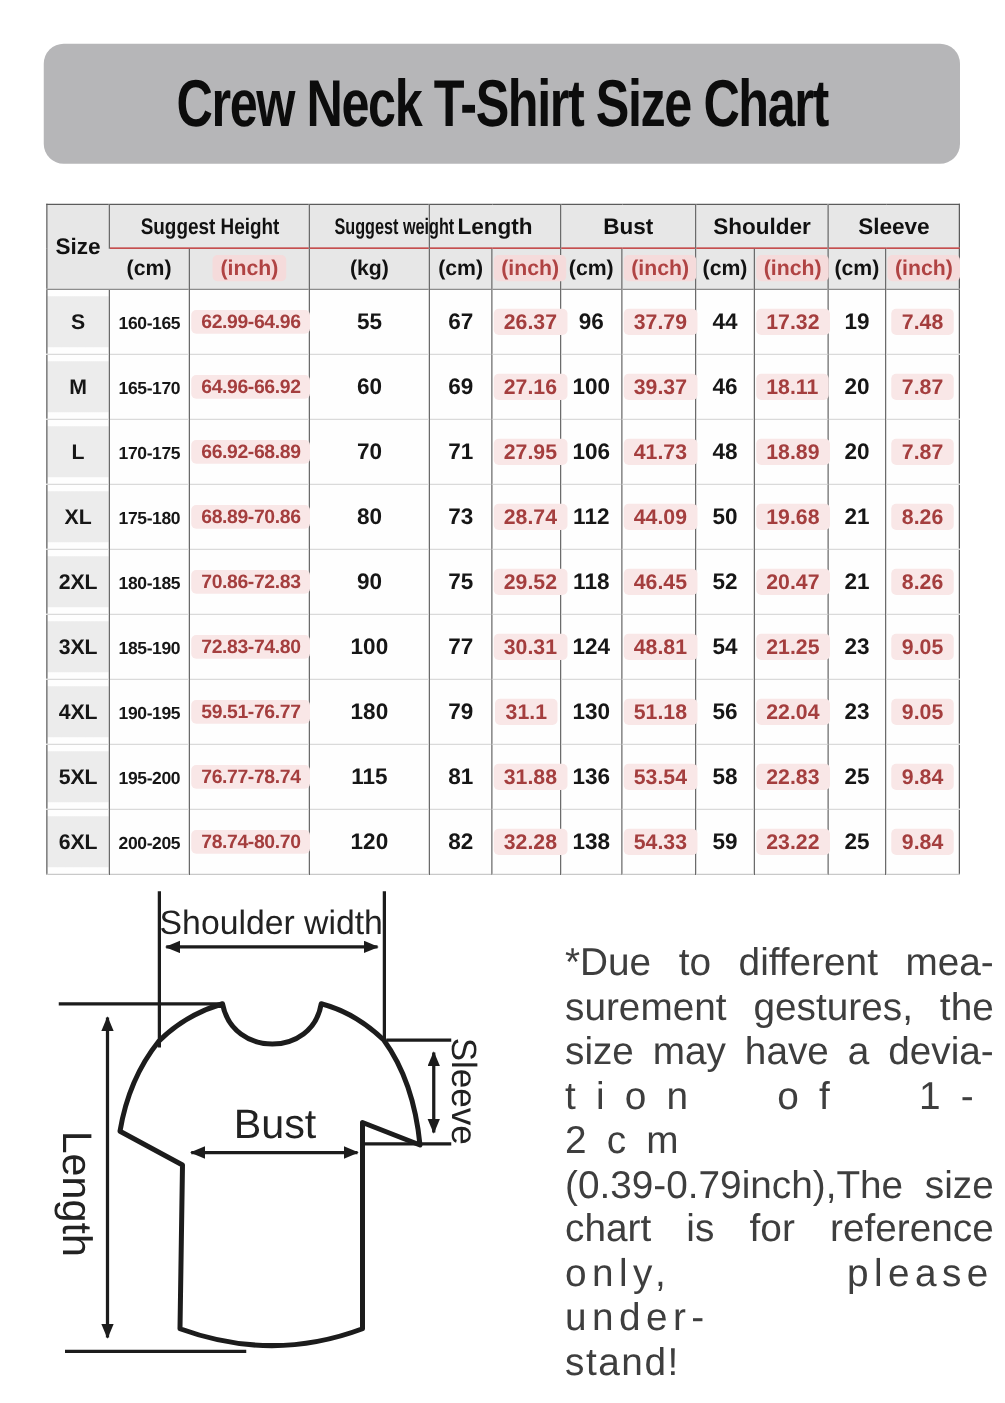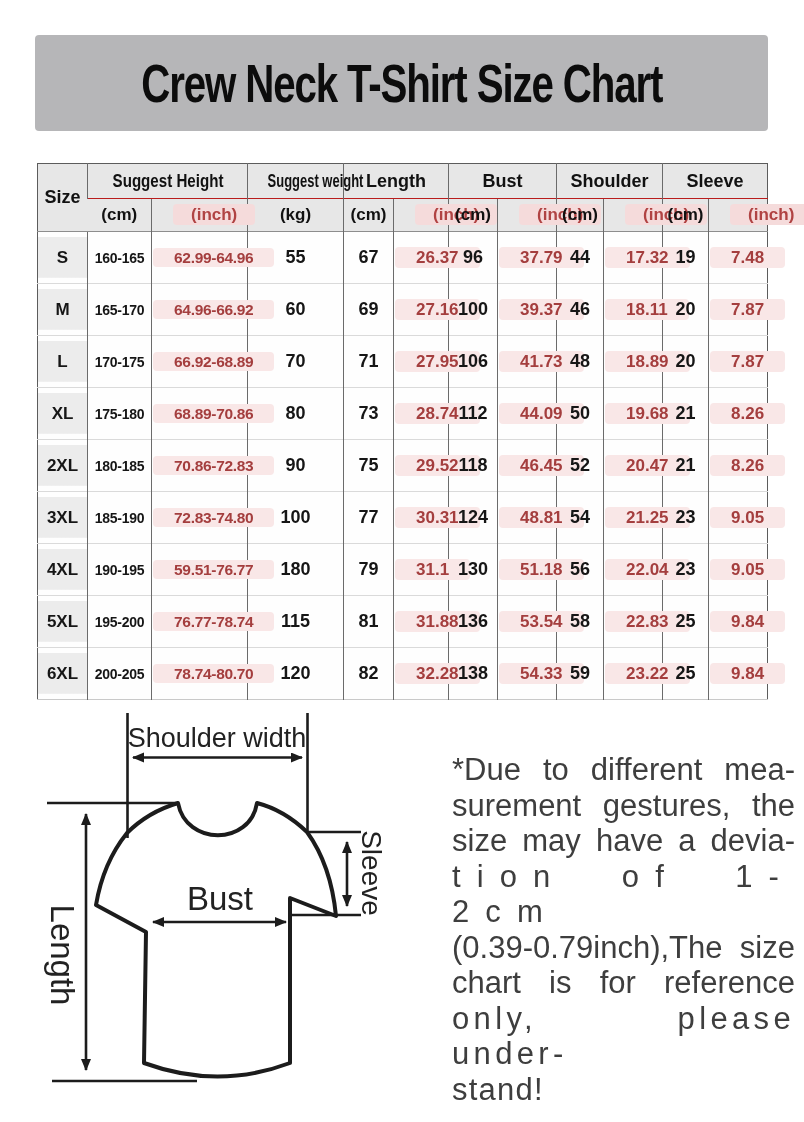--- a/index.html
+++ b/index.html
@@ -4,21 +4,21 @@
 <style>
   html,body{margin:0;padding:0;}
   body{
     width:804px;height:1122px;position:relative;background:#ffffff;
     font-family:"Liberation Sans","DejaVu Sans",sans-serif;
     -webkit-font-smoothing:antialiased;overflow:hidden;
   }
   
   .banner{
     position:absolute;left:35px;top:35px;width:733px;height:96px;
-    background:#b6b6b8;border-radius:4px;
+    background:#b6b6b8;border-radius:16px;
     display:flex;align-items:center;justify-content:center;
   }
   .banner .title{
     display:inline-block;font-size:53px;font-weight:700;color:#0c0c0c;
     letter-spacing:-1.5px;transform:scaleX(0.76);transform-origin:center;
     white-space:nowrap;
   }
   
   table.size-chart{
     position:absolute;left:37px;top:163px;width:730px;
@@ -29,34 +29,34 @@
     text-align:center;vertical-align:middle;padding:0 1px;
     border-left:1px solid #6b6b6b;
   }
   table.size-chart th:first-child,table.size-chart td:first-child{border-left:none;}
   thead th{background:#e7e7e7;color:#111;font-weight:700;}
   tr.group-row th{height:34px;font-size:18px;}
   tr.sub-row th{height:32px;font-size:17px;border-top:1px solid #b91c1c;}
   th.size-h{font-size:19px;}
   .cond{display:inline-block;transform:scaleX(0.72);transform-origin:center;white-space:nowrap;}
   .cond2{display:inline-block;transform:scaleX(0.84);transform-origin:center;white-space:nowrap;}
-  .pill{color:#b04343;background:#f5dbdb;border-radius:4px;padding:1px 18px;font-weight:700;margin-left:20px;}
+  .pill{color:#b04343;background:#f5dbdb;border-radius:4px;padding:1px 6px;font-weight:700;}
   tbody td{
     height:51px;font-size:18px;font-weight:700;color:#161616;background:#fefefe;
     border-top:1px solid #dadada;white-space:nowrap;
   }
   tbody tr:first-child td{border-top:1px solid #8d8d8d;}
   tbody td.size-cell{
     font-size:17px;
     background:linear-gradient(#ececec,#ececec) center / 100% 80% no-repeat,#fefefe;
   }
   tbody td:nth-child(2){font-size:14px;letter-spacing:-0.3px;}
   tbody td:nth-child(3){font-size:15.5px;letter-spacing:-0.3px;}
   .rv{
-    color:#a43e3e;background:#f9e7e7;border-radius:4px;padding:1px 21px;
+    color:#a43e3e;background:#f9e7e7;border-radius:4px;padding:1px 8px;
   }
   td:nth-child(3) .rv{font-size:15.5px;}
   td .rv{font-size:17px;}
   
   .diagram{position:absolute;left:0;top:700px;width:440px;height:422px;}
   
   .note{
     position:absolute;left:452px;top:752px;width:343px;color:#3e3e3e;
     font-size:31px;line-height:35.5px;
   }

